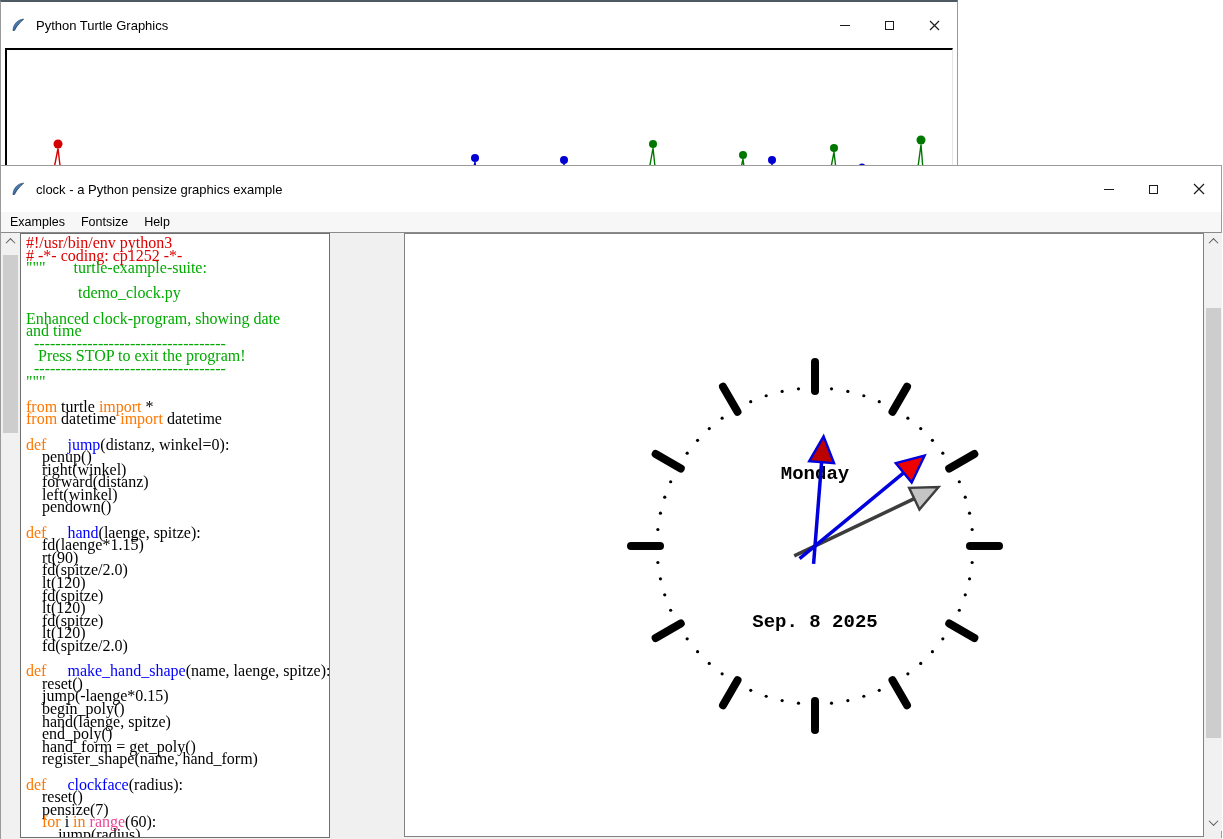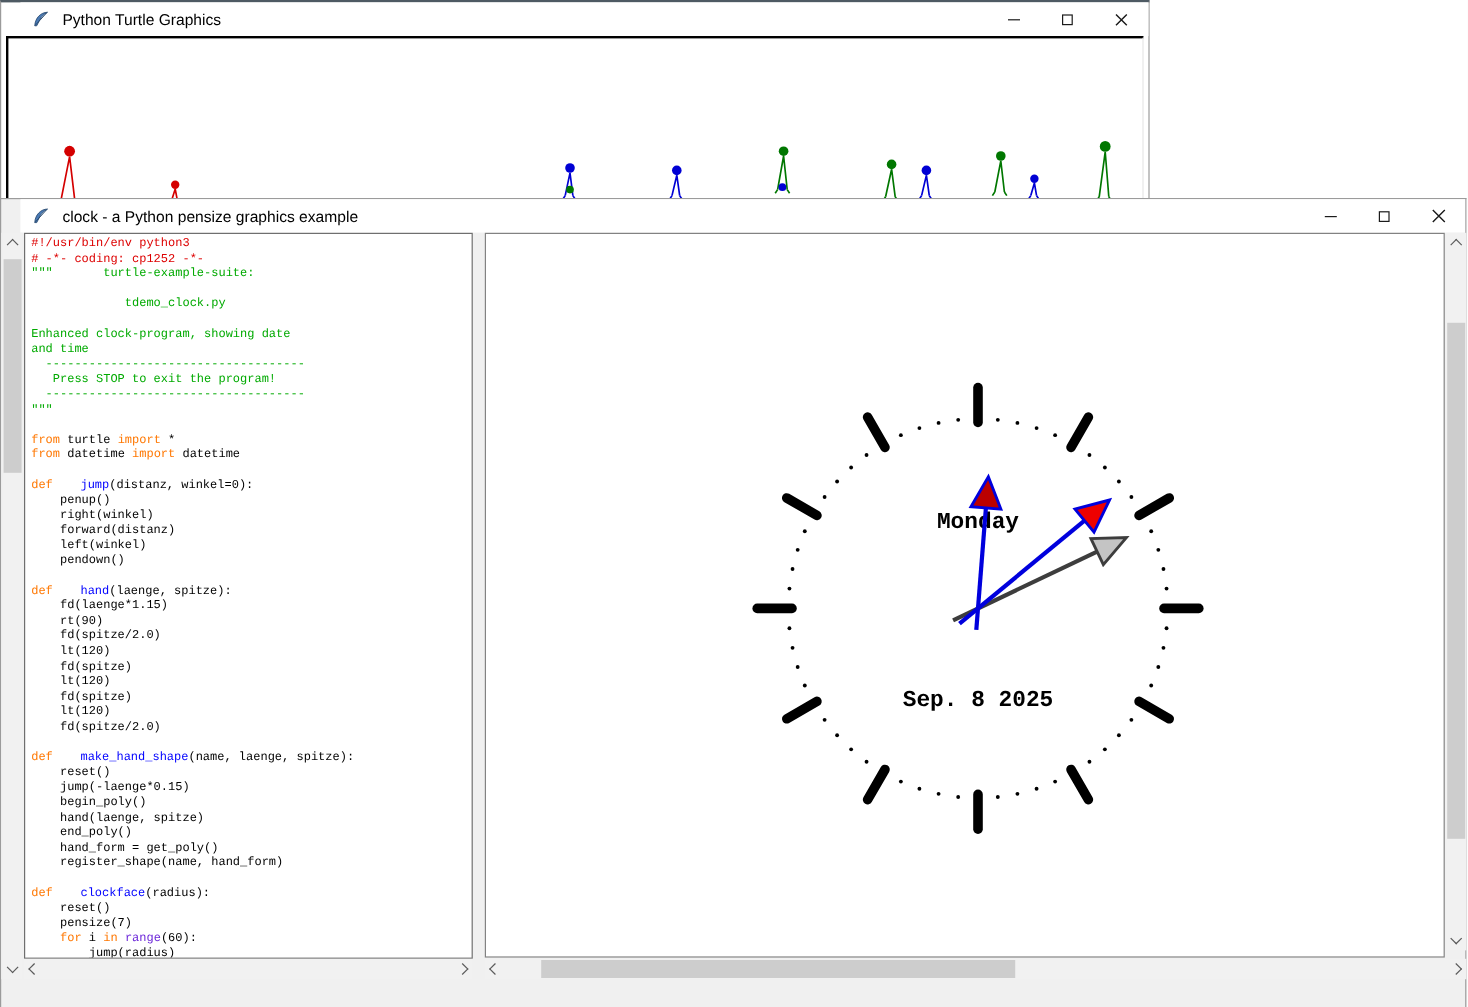--- a/index.html
+++ b/index.html
@@ -1,21 +1,21 @@
 <!DOCTYPE html>
 <html><head>
 <meta charset="utf-8">
 <style>
   * { margin:0; padding:0; box-sizing:border-box; }
   html,body { width:1223px; height:839px; background:#ffffff; overflow:hidden;
               font-family:"Liberation Sans", sans-serif; }
 
   
   .window { position:absolute; background:#f0f0f0; border:1px solid #9b9b9b; }
-  .titlebar { height:28px; background:#ffffff; display:flex; align-items:center; padding-left:9px;margin-left:16px; }
+  .titlebar { height:46px; background:#ffffff; display:flex; align-items:center; padding-left:9px; }
   .titlebar .title { font-size:13px; color:#000; margin-left:10px; white-space:nowrap; }
   .win-controls { margin-left:auto; display:flex; height:100%; }
   .wbtn { width:45px; height:100%; display:flex; align-items:center; justify-content:center; }
   .glyph-min { width:10px; height:1px; background:#1b1b1b; }
   .glyph-max { width:9px; height:9px; border:1px solid #1b1b1b; }
 
   
   #bg-window { left:0; top:0; width:958px; height:400px; border-top:2px solid #4e5a63; background:#fff; }
   #bg-canvas { margin:0 4px; height:360px; background:#fff;
                border-top:2px solid #000; border-left:2px solid #000;
@@ -37,30 +37,30 @@
   .chev.down  { transform:rotate(-45deg) translate(1px,-1px); }
   .chev.left  { transform:rotate(45deg); }
   .chev.right { transform:rotate(-135deg); }
 
   #sb-left-v  { left:1px; top:0; width:17px; height:622px; }
   #sb-left-h  { left:19px; top:605px; width:374px; height:17px; }
   #sb-right-v { left:1204px; top:0; width:17px; height:598px; }
   #sb-right-h { left:403px; top:605px; width:818px; height:17px; }
 
   
-  #code-pane { position:absolute; left:19px; top:0; width:374px; height:605px;
+  #code-pane { position:absolute; left:19px; top:0; width:310px; height:605px;
                background:#fff; border:1px solid #6f6f6f; overflow:hidden;
-               font-family:Liberation Mono, monospace; font-size:10px; line-height:12.6px;
+               font-family:Liberation Serif, serif; font-size:16px; line-height:12.6px;
                padding:3px 0 0 5px; white-space:pre; }
   .code-line { height:12.6px; }
   .tok-c { color:#dd0000; } 
   .tok-s { color:#00aa00; } 
   .tok-k { color:#ff7700; } 
   .tok-d { color:#0000ff;margin-left:17px; } 
-  .tok-b { color:#6d28d9;text-align:right; } 
+  .tok-b { color:#ec4899;text-align:right; } 
   .tok-t { color:#000000; } 
 
   
   #turtle-canvas { position:absolute; left:403px; top:0; width:800px; height:604px;
                    background:#fff; border:1px solid #828282; overflow:hidden; }
 </style>
 </head>
 <body>
 
 <div id="bg-window" class="window">
@@ -157,20 +157,25 @@
           <div class="glyph-max"></div>
         </div>
       <div class="wbtn">
         <svg width="12" height="12" viewBox="0 0 12 12">
           <path d="M1 1 L11 11 M11 1 L1 11" stroke="#1b1b1b" stroke-width="1.2"></path>
         </svg>
       </div>
     </div>
   </div>
 
+  <div id="menubar">
+    <span class="menu-item">Examples</span>
+    <span class="menu-item">Fontsize</span>
+    <span class="menu-item">Help</span>
+  </div>
 
   <div id="content">
 
     <div id="sb-left-v" class="sbar">
       <div class="arrow-box" style="top:0;">
           <div class="chev up"></div>
         </div>
       <div class="thumb" style="left:1px; width:15px; top:22px; height:178px;"></div>
       <div class="arrow-box" style="bottom:0;">
           <div class="chev down"></div>

